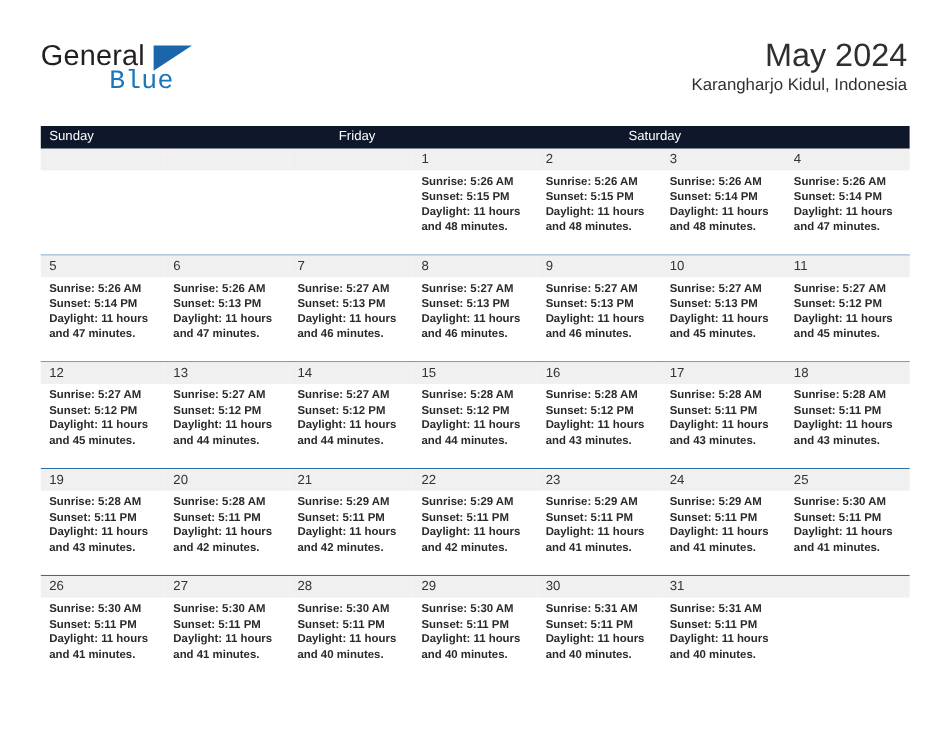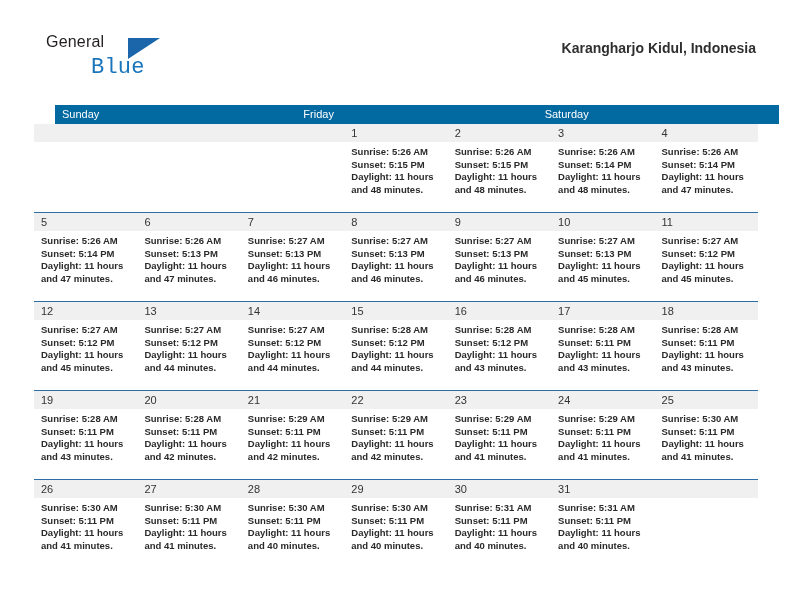--- a/index.html
+++ b/index.html
@@ -33,25 +33,24 @@
     position: absolute;
     left: 34px;
     top: 33px;
     width: 200px;
     height: 55px;
   }
   .brand-general {
     position: absolute;
     left: 0;
     top: 0;
-    font-size: 16px;
+    font-size: 24px;
     letter-spacing: 0.2px;
     color: #231f20;
     font-family: "Liberation Sans", sans-serif;
-    margin-left: 12px;
   }
   .brand-blue {
     position: absolute;
     left: 57px;
     top: 22px;
     font-size: 22px;
     letter-spacing: 0.2px;
     color: #1b75bb;
     font-family: Liberation Mono, monospace;
   }
@@ -71,41 +70,38 @@
     top: 30px;
     text-align: right;
   }
   .cal-title {
     font-size: 27px;
     color: #2f2f2f;
     line-height: 32px;
     white-space: nowrap;
   }
   .cal-subtitle {
-    margin-top: 10px;
     font-size: 14px;
     color: #2f2f2f;
     line-height: 17px;
     white-space: nowrap;
-    font-weight: bold;
   }
 
   
   .calendar {
     position: absolute;
     left: 34px;
     top: 105px;
     width: 724px;
   }
   .weekday-row {
     display: flex;
     width: 100%;
-    background: #0369a1;
+    background: #0f172a;
     height: 19px;
-    margin-left: 21px;
   }
   .weekday {
     flex: 1 1 0;
     font-size: 11px;
     color: #ffffff;
     line-height: 19px;
     padding-left: 7px;
     box-sizing: border-box;
     white-space: nowrap;
   }
@@ -153,20 +149,21 @@
 
   <div class="header">
 
     <div class="brand">
       <span class="brand-general">General</span>
       <span class="brand-flag"></span>
       <span class="brand-blue">Blue</span>
     </div>
 
     <div class="title-block">
+      <div class="cal-title">May 2024</div>
       <div class="cal-subtitle">Karangharjo Kidul, Indonesia</div>
     </div>
 
   </div>
 
   <div class="calendar">
 
     <div class="weekday-row">
       <div class="weekday">Sunday</div>
       <div class="weekday">Friday</div>

